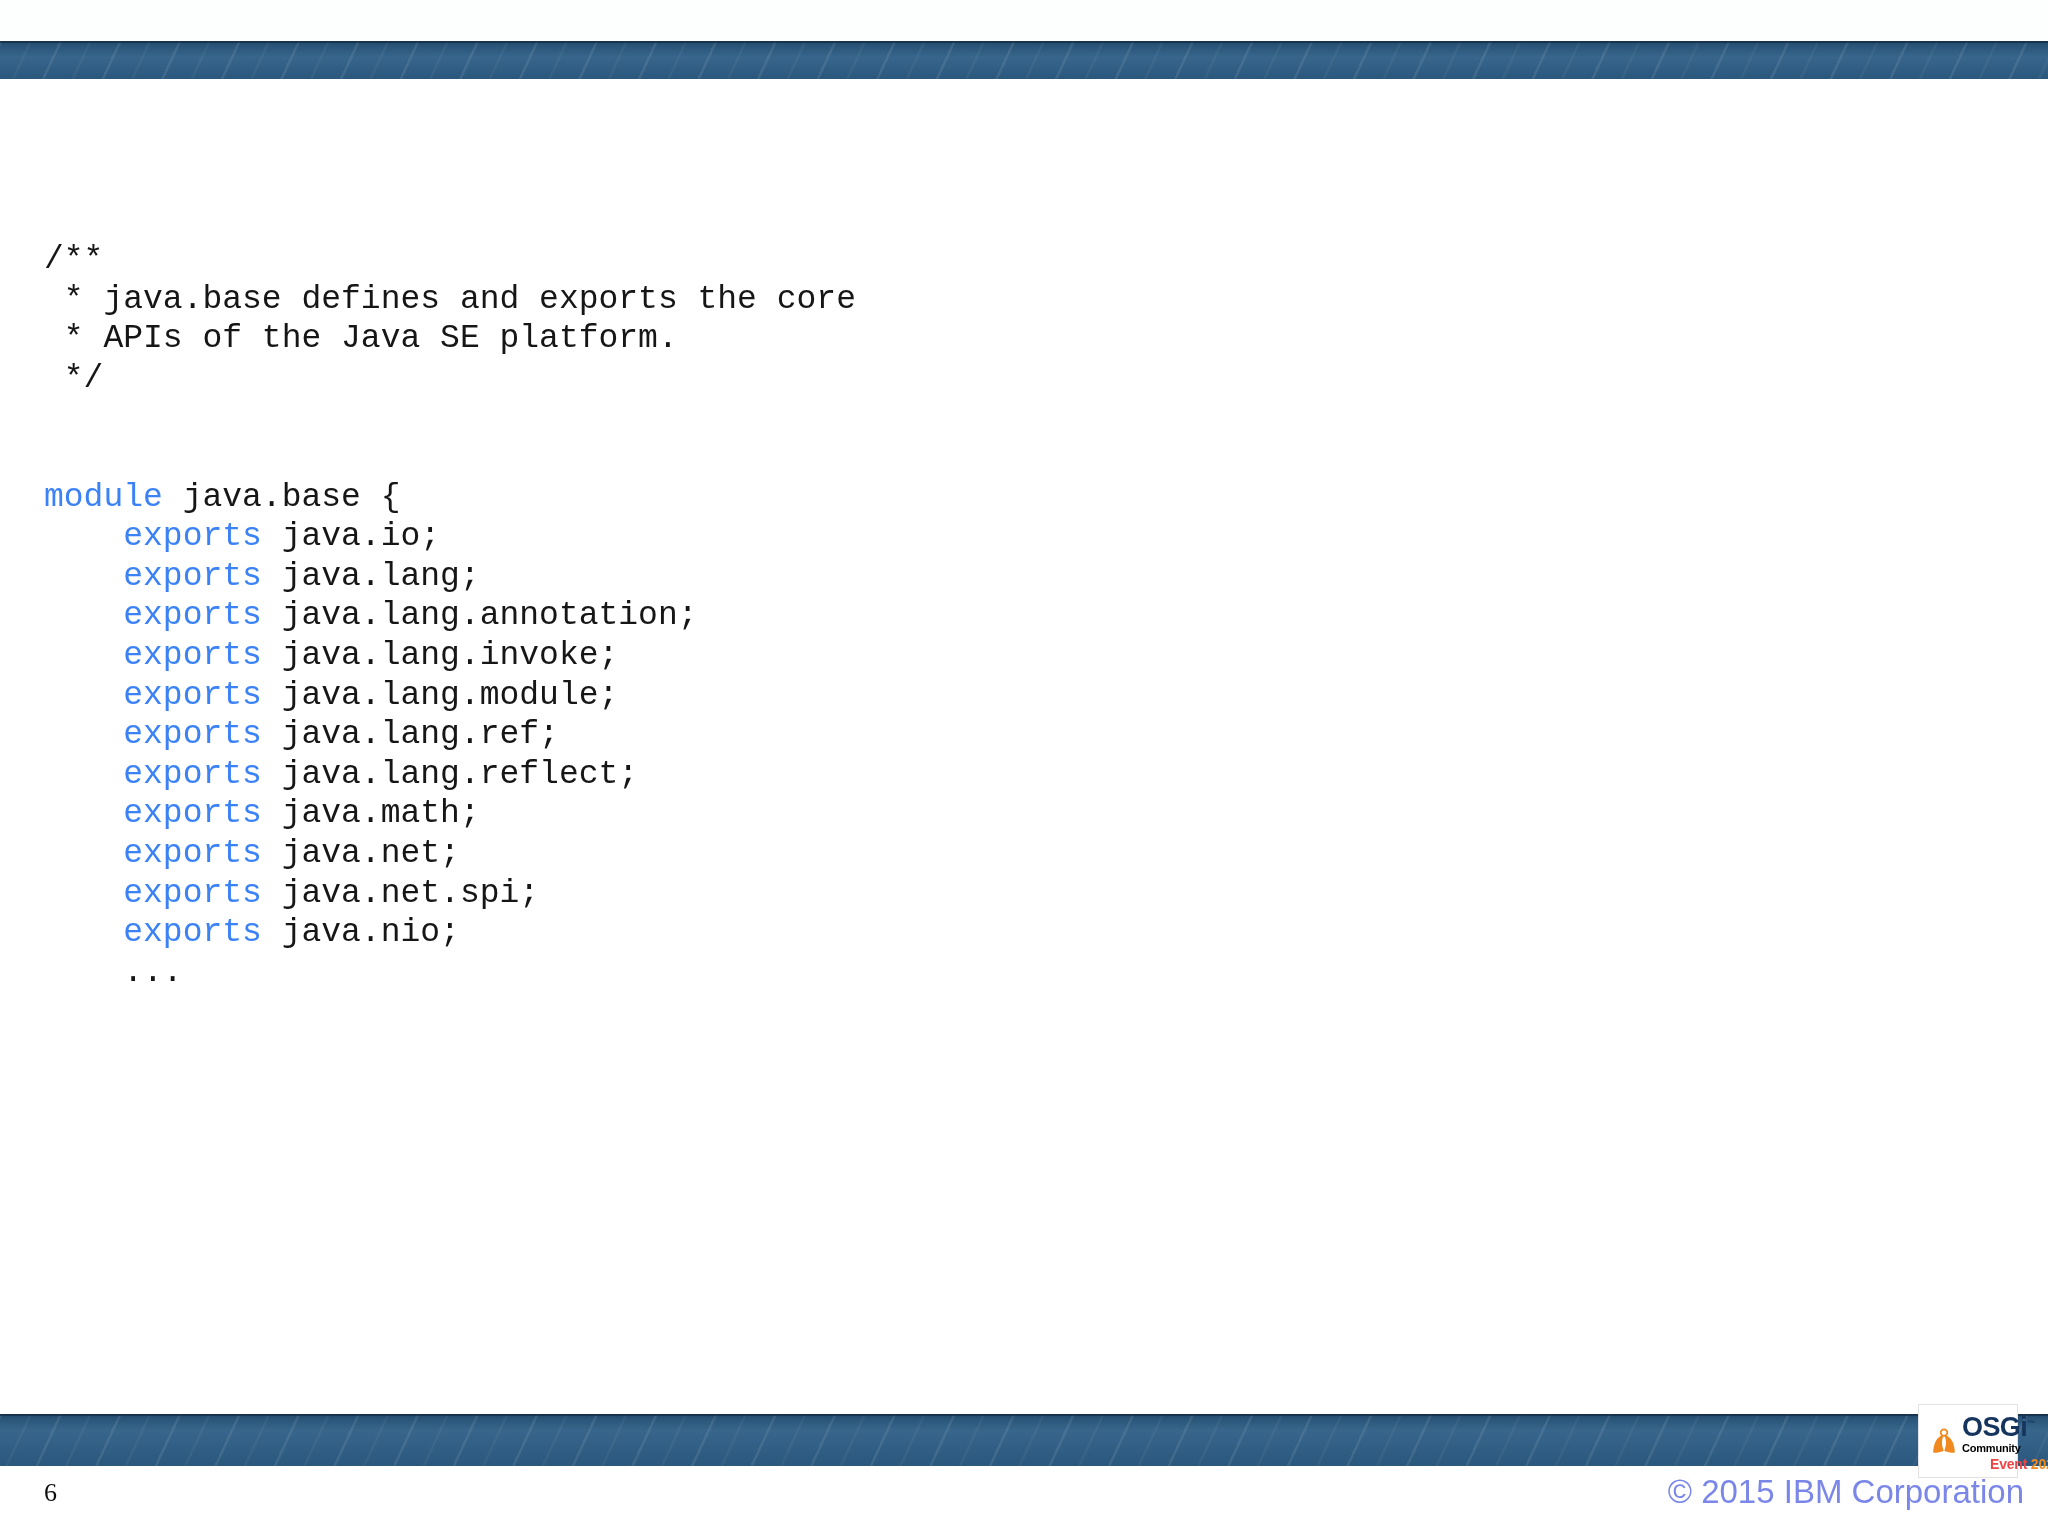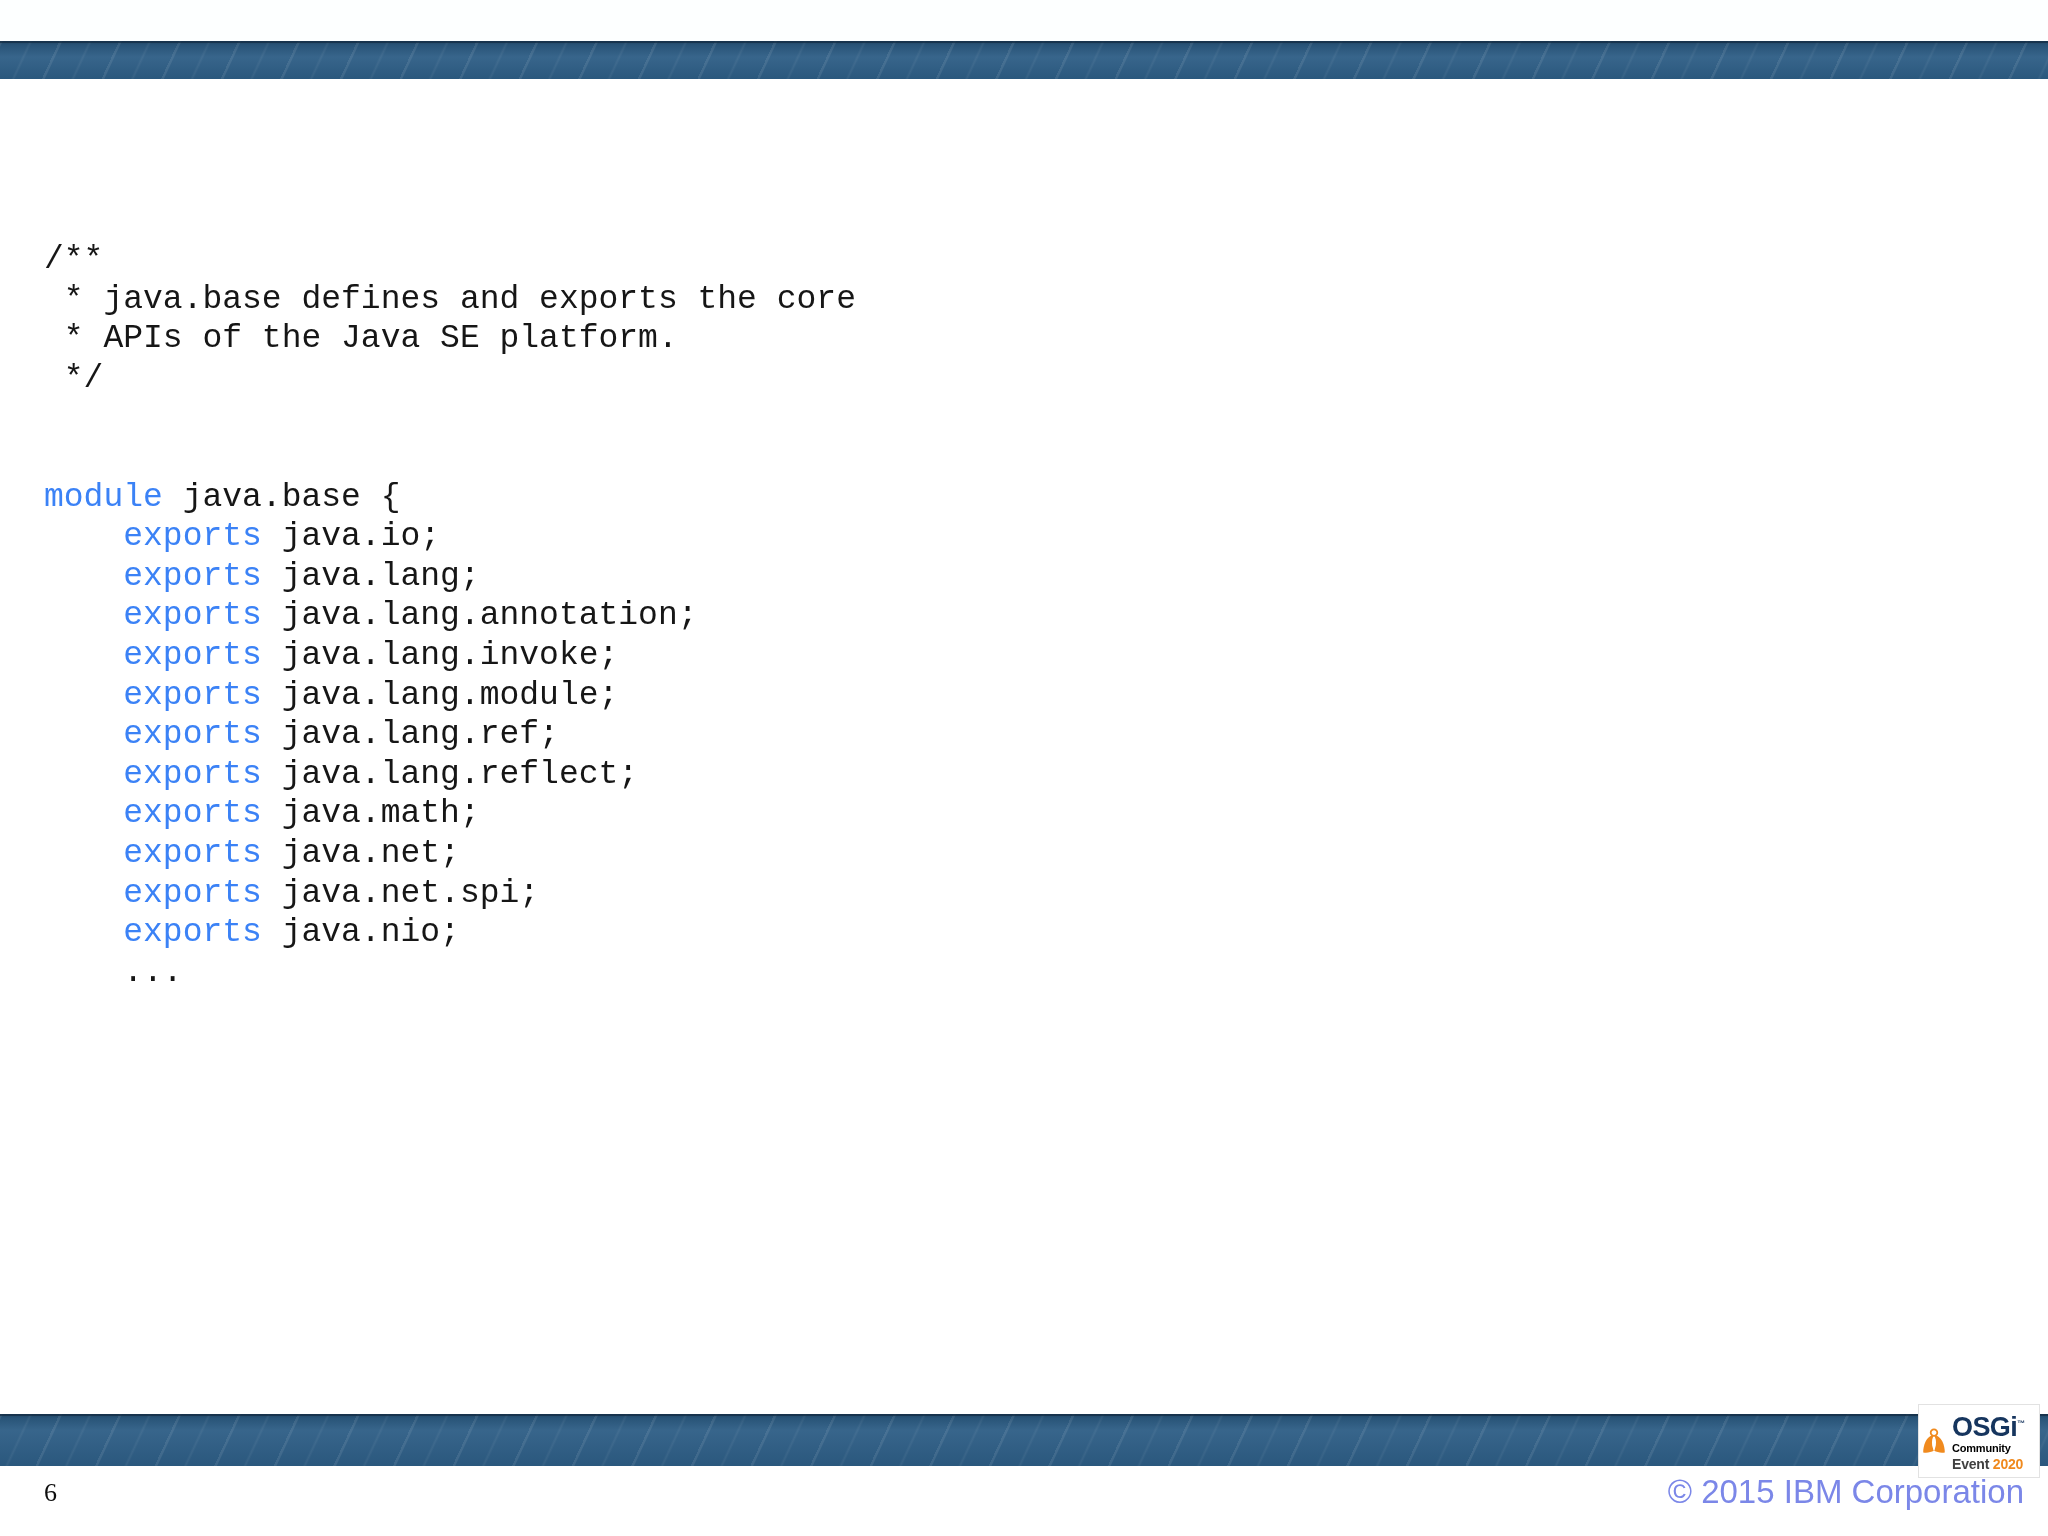--- a/index.html
+++ b/index.html
@@ -115,28 +115,28 @@
     line-height: 32px;
     color: #7b87e8;
     white-space: nowrap;
   }
 
   
   #osgi-logo {
     position: absolute;
     left: 1918px;
     top: 1404px;
-    width: 122px;
+    width: 100px;
     height: 74px;
     background: #ffffff;
     border: 1px solid #e2e2e2;
     box-sizing: border-box;
     display: flex;
     align-items: center;
-    padding: 3px 4px 3px 0;
+    padding: 3px 4px 3px 10px;
   }
   #osgi-mark {
     width: 30px;
     height: 30px;
     flex: 0 0 30px;
     margin-right: 3px;
   }
   #osgi-text {
     display: flex;
     flex-direction: column;
@@ -165,21 +165,21 @@
     letter-spacing: -0.2px;
     white-space: nowrap;
   }
   #osgi-eventline {
     font-size: 14px;
     font-weight: bold;
     line-height: 16px;
     letter-spacing: -0.2px;
     white-space: nowrap;
   }
-  .ev-word { color: #404040; }
+  .ev-word { color: #ef4444; margin-left: 28px; }
   .ev-year { color: #f08a1e; }
 </style>
 </head>
 <body>
 
 <div id="slide">
 
   <div id="top-whitecap"></div>
 
   <div id="top-band" class="band">

